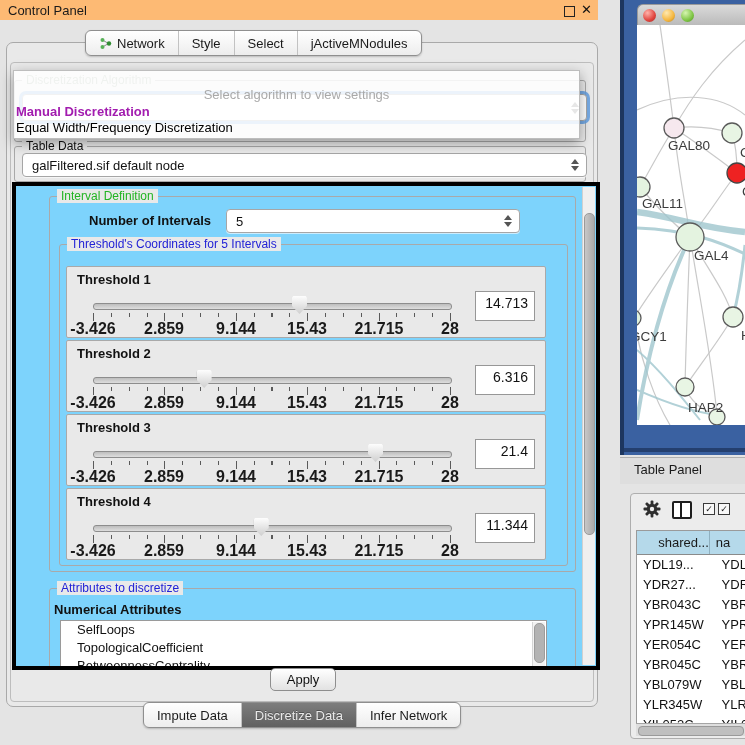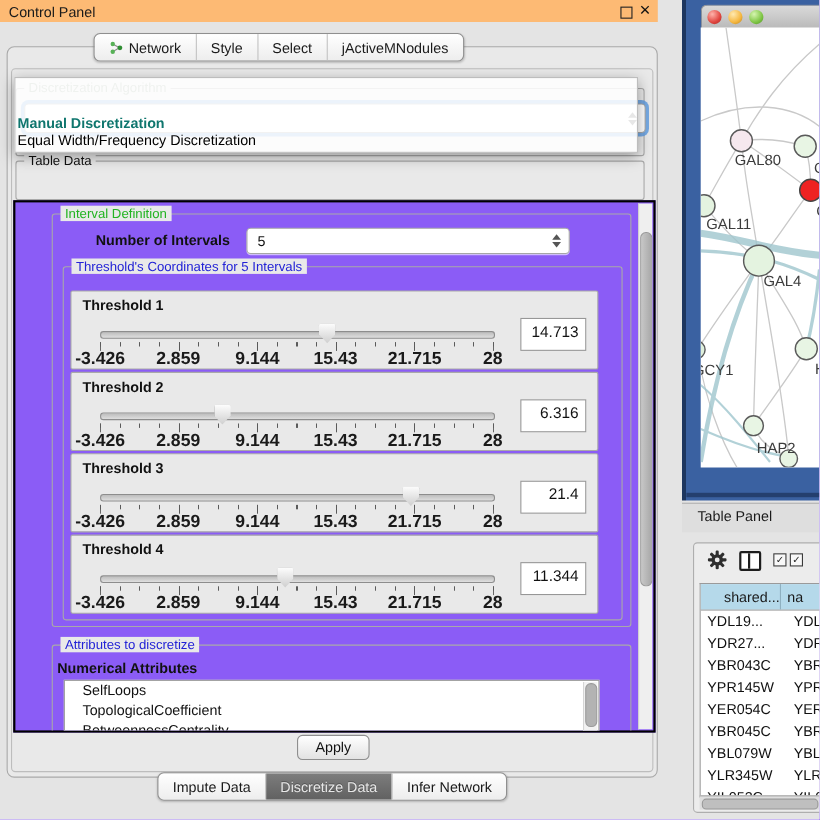--- a/index.html
+++ b/index.html
@@ -42,25 +42,25 @@
   .stepper{position:absolute;right:7px;top:50%;transform:translateY(-50%);display:flex;flex-direction:column;gap:2px;}
   .stepper i{display:block;width:0;height:0;border-left:4px solid transparent;border-right:4px solid transparent;}
   .stepper .up{border-bottom:5px solid #555;}
   .stepper .dn{border-top:5px solid #555;}
   .focus-ring{box-shadow:0 0 0 3px rgba(98,157,224,.85);}
 
   
   .alg-popup{left:13px;top:70px;width:565px;height:67px;background:rgba(255,255,255,.86);
              border:1px solid #bdbdbd;box-shadow:0 4px 12px rgba(0,0,0,.35);z-index:40;}
   .alg-prompt{position:absolute;left:0;right:0;top:16px;text-align:center;color:#a9a9a9;font-size:13px;}
-  .alg-item1{position:absolute;left:2px;top:33px;font-size:13px;font-weight:bold;color:#0f766e;}
+  .alg-item1{position:absolute;left:2px;top:33px;font-size:13px;font-weight:bold;color:#a21caf;}
   .alg-item2{position:absolute;left:2px;top:49px;font-size:13px;color:#000;}
 
   
-  .scrollpane{left:12px;top:182px;width:580px;height:480px;border:2px solid #000000;overflow:hidden;background:#8b5cf6;}
+  .scrollpane{left:12px;top:182px;width:580px;height:480px;border:4px solid #000000;overflow:hidden;background:#7dd3fc;}
   .vscrollbar{position:absolute;left:566px;top:1px;width:12px;height:478px;background:#efefef;border-left:1px solid #d0d0d0;}
   .vscrollbar .vthumb{position:absolute;left:1px;top:26px;width:9px;height:320px;background:linear-gradient(90deg,#c7c7c7,#a9a9a9);border:1px solid #9a9a9a;border-radius:5px;}
 
   
   .tblock{position:absolute;left:50px;width:478px;height:70px;border:1px solid #a9a9a9;border-radius:2px;background:#e9e9e9;}
   .tlabel{position:absolute;left:10px;top:5px;font-size:13px;font-weight:bold;color:#111;}
   .track{position:absolute;left:26px;top:36px;width:357px;height:5px;border:1px solid #8d8d8d;border-radius:3px;
          background:linear-gradient(#bdbdbd,#dedede);}
   .thumb{position:absolute;top:29px;width:15px;height:18px;background:linear-gradient(#fdfdfd,#cfcfcf);
          clip-path:polygon(8% 0,92% 0,100% 10%,100% 55%,50% 100%,0 55%,0 10%);
@@ -161,20 +161,27 @@
   <div class="abs combo focus-ring" style="left:22px;top:94px;width:563px;height:25px;">
     <span class="stepper">
         <i class="up"></i>
         <i class="dn"></i>
       </span>
   </div>
 
   <div class="abs group" style="left:14px;top:146px;width:570px;height:34px;">
     <span class="gtitle g-black">Table Data</span>
   </div>
+  <div class="abs combo" style="left:22px;top:153px;width:563px;height:22px;">
+    <span class="ctext">galFiltered.sif default node</span>
+    <span class="stepper">
+        <i class="up"></i>
+        <i class="dn"></i>
+      </span>
+  </div>
 
   <div class="abs scrollpane">
 
     <div class="abs group" style="left:33px;top:10px;width:525px;height:374px;">
       <span class="gtitle g-green">Interval Definition</span>
     </div>
     <span class="abs lbl" style="left:73px;top:27px;font-size:13px;font-weight:bold;">Number of Intervals</span>
     <div class="abs combo" style="left:210px;top:23px;width:292px;height:22px;">
       <span class="ctext">5</span>
       <span class="stepper">
@@ -257,20 +264,21 @@
     </div>
 
     <div class="vscrollbar">
         <div class="vthumb"></div>
       </div>
   </div>
 
   <div class="abs btn" style="left:270px;top:668px;width:64px;">Apply</div>
 
   <div class="abs alg-popup">
+    <div class="alg-prompt">Select algorithm to view settings</div>
     <div class="alg-item1">Manual Discretization</div>
     <div class="alg-item2">Equal Width/Frequency Discretization</div>
   </div>
 
   <div class="abs tabstrip bottom-tabs">
     <div class="tab">
       <span>Impute Data</span>
     </div>
     <div class="tab selected">
       <span>Discretize Data</span>

